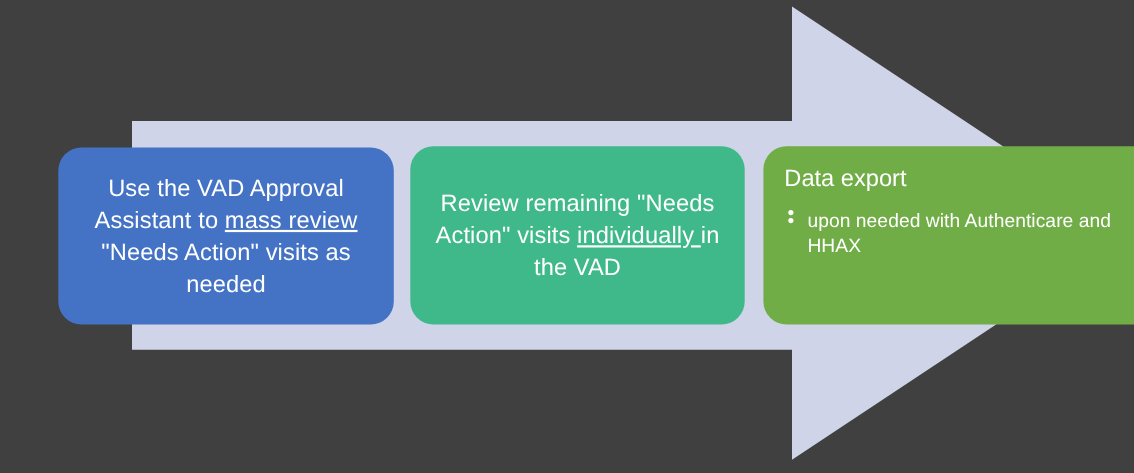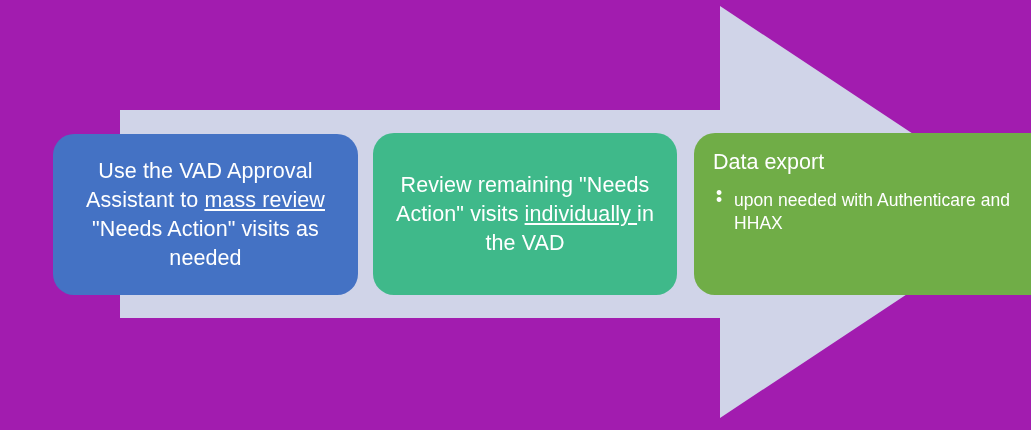--- a/index.html
+++ b/index.html
@@ -1,17 +1,17 @@
 <!DOCTYPE html>
 <html><head>
 <meta charset="utf-8">
 <style>
   html,body{margin:0;padding:0;background:#ffffff;}
   body{width:1031px;height:430px;overflow:hidden;font-family:"Liberation Sans",sans-serif;}
-  #canvas{position:relative;width:1031px;height:430px;background:#a21caf;}
+  #canvas{position:relative;width:1031px;height:430px;background:#404040;}
 
   #arrow-shape{position:absolute;left:0;top:0;width:1031px;height:430px;}
 
   .step-box{position:absolute;box-sizing:border-box;display:flex;flex-direction:column;
             justify-content:center;color:#ffffff;}
   .centered{align-items:center;text-align:center;}
 
   #step-1{left:53px;top:134px;width:305px;height:161px;background:#4472C4;border-radius:21px;
           padding:4px 14px;}
   #step-2{left:373px;top:133px;width:304px;height:162px;background:#3FB98A;border-radius:21px;

